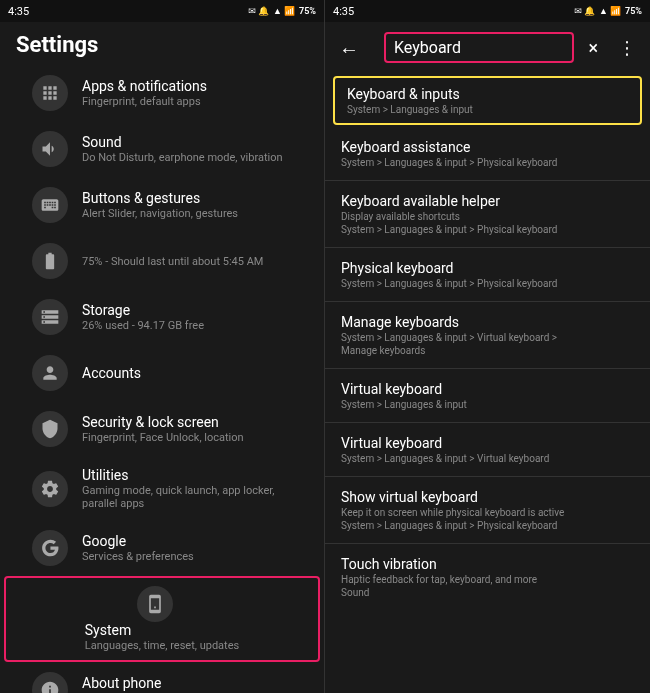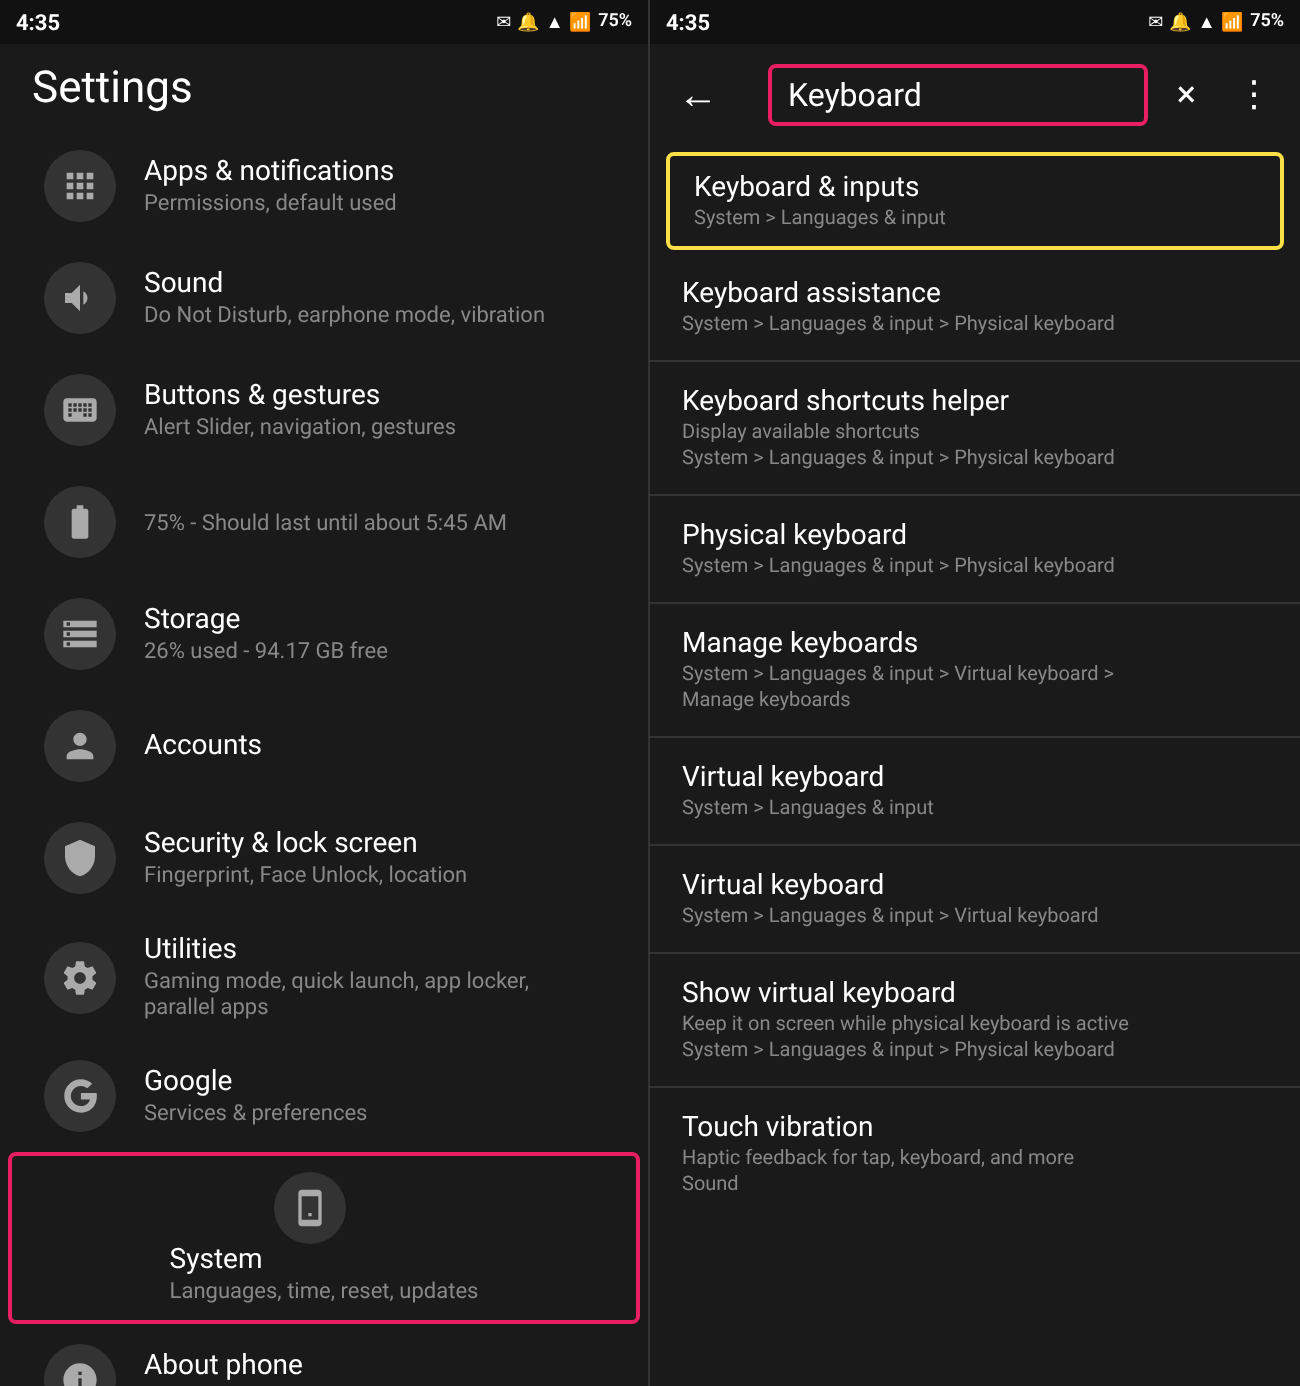--- a/index.html
+++ b/index.html
@@ -40,21 +40,21 @@
       background: #111;
       display: flex;
       align-items: center;
       justify-content: space-between;
       padding: 0 8px;
       flex-shrink: 0;
     }
     .status-bar .time {
       color: #fff;
       font-size: 11px;
-      font-weight: 700;
+      font-weight: 400;
     }
     .status-bar .icons {
       display: flex;
       align-items: center;
       gap: 3px;
     }
     .status-bar .icons span {
       color: #fff;
       font-size: 9px;
     }
@@ -62,29 +62,29 @@
       color: #fff;
       font-size: 9px;
       font-weight: 600;
     }
 
     
     .page-title {
       padding: 10px 16px 8px 16px;
       color: #fff;
       font-size: 22px;
-      font-weight: 400;
+      font-weight: 700;
       flex-shrink: 0;
     }
 
     
     .settings-item {
       display: flex;
       align-items: center;
-      padding: 10px 22px;
+      padding: 10px 32px;
       cursor: pointer;
       border-radius: 4px;
       flex-shrink: 0;
     }
     .settings-item.highlighted {
       border: 2px solid #e91e63;
       border-radius: 4px;
       margin: 0 4px;
       padding: 8px 12px;
       flex-direction: column;
@@ -223,21 +223,21 @@
       <div class="settings-item">
         <div class="icon-wrap">
           <div class="icon-circle">
             <svg viewBox="0 0 24 24">
               <path d="M4 8h4V4H4v4zm6 12h4v-4h-4v4zm-6 0h4v-4H4v4zm0-6h4v-4H4v4zm6 0h4v-4h-4v4zm6-10v4h4V4h-4zm-6 4h4V4h-4v4zm6 6h4v-4h-4v4zm0 6h4v-4h-4v4z"></path>
             </svg>
           </div>
         </div>
         <div class="text-wrap">
           <span class="item-title">Apps &amp; notifications</span>
-          <span class="item-sub">Permissions, default used</span>
+          <span class="item-sub">Fingerprint, default apps</span>
         </div>
       </div>
       <div class="settings-item">
         <div class="icon-wrap">
           <div class="icon-circle">
             <svg viewBox="0 0 24 24">
               <path d="M3 9v6h4l5 5V4L7 9H3zm13.5 3c0-1.77-1.02-3.29-2.5-4.03v8.05c1.48-.73 2.5-2.25 2.5-4.02z"></path>
             </svg>
           </div>
         </div>
@@ -388,21 +388,21 @@
       <div class="search-result-item highlighted">
         <div class="result-title">Keyboard &amp; inputs</div>
         <div class="result-sub">System &gt; Languages &amp; input</div>
       </div>
       <div class="search-result-item">
         <div class="result-title">Keyboard assistance</div>
         <div class="result-sub">System &gt; Languages &amp; input &gt; Physical keyboard</div>
       </div>
       <div class="divider"></div>
       <div class="search-result-item">
-        <div class="result-title">Keyboard shortcuts helper</div>
+        <div class="result-title">Keyboard available helper</div>
         <div class="result-sub">Display available shortcuts</div>
         <div class="result-sub">System &gt; Languages &amp; input &gt; Physical keyboard</div>
       </div>
       <div class="divider"></div>
       <div class="search-result-item">
         <div class="result-title">Physical keyboard</div>
         <div class="result-sub">System &gt; Languages &amp; input &gt; Physical keyboard</div>
       </div>
       <div class="divider"></div>
       <div class="search-result-item">

